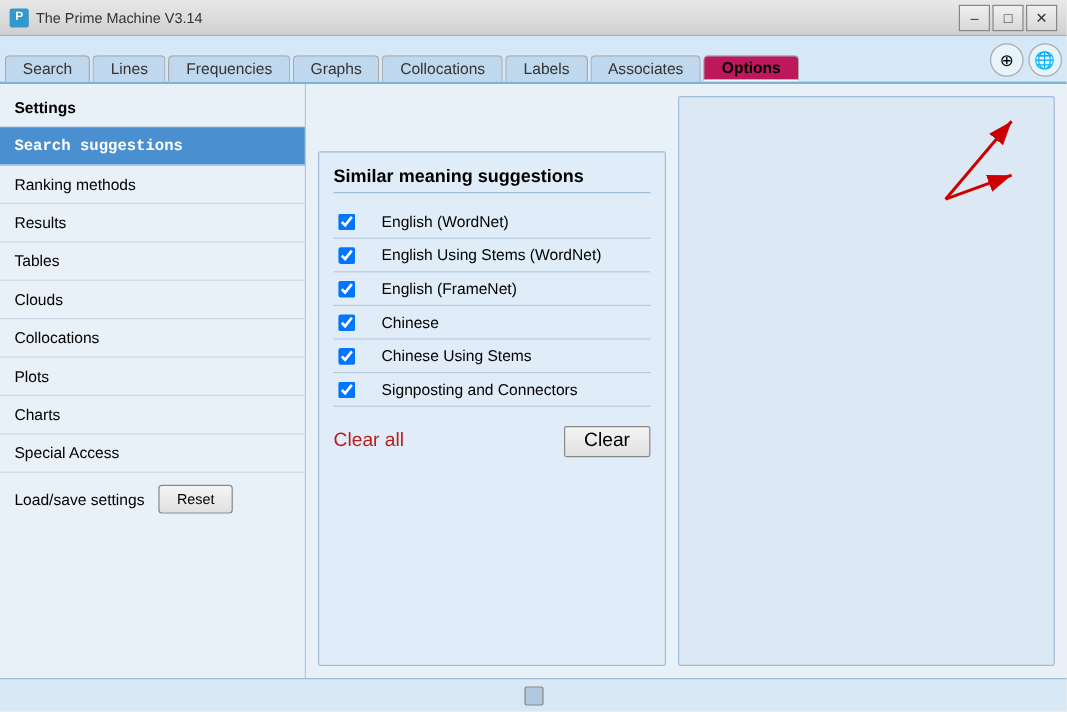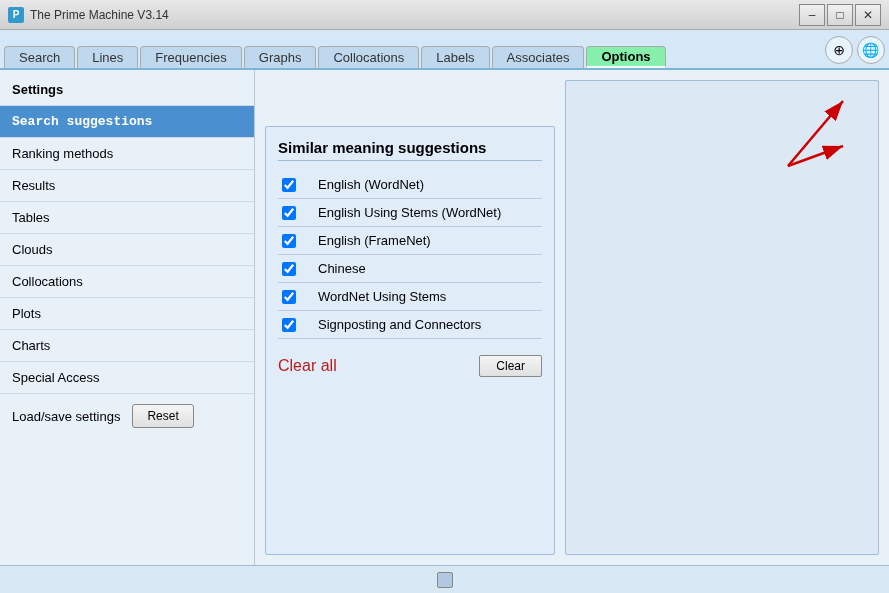--- a/index.html
+++ b/index.html
@@ -70,21 +70,21 @@
       cursor: pointer;
       border-radius: 4px 4px 0 0;
       margin-right: 2px;
       font-size: 13px;
       color: #333;
       height: 22px;
       display: flex;
       align-items: center;
     }
     .tab.active {
-      background: #86efac;
+      background: #be185d;
       border-bottom: 2px solid #f0f8ff;
       font-weight: bold;
       color: #000;
     }
     .tab-spacer { flex: 1; }
     .tab-icons {
       display: flex;
       align-items: center;
       gap: 4px;
       padding-bottom: 4px;
@@ -213,21 +213,21 @@
     .clear-all-label {
       font-size: 16px;
       color: #b91c1c;
     }
     .clear-btn {
       padding: 3px 16px;
       background: linear-gradient(to bottom, #f5f5f5, #e0e0e0);
       border: 1px solid #888;
       border-radius: 2px;
       cursor: pointer;
-      font-size: 12px;
+      font-size: 16px;
     }
 
     
     .status-bar {
       height: 28px;
       background: #d8e8f4;
       border-top: 1px solid #a0bcd8;
       display: flex;
       align-items: center;
       padding: 0 10px;
@@ -305,21 +305,21 @@
       <div class="checkbox-row">
         <input type="checkbox" checked="" style="">
         <label class="checkbox-label">English (FrameNet)</label>
       </div>
       <div class="checkbox-row">
         <input type="checkbox" checked="" style="">
         <label class="checkbox-label">Chinese</label>
       </div>
       <div class="checkbox-row">
         <input type="checkbox" checked="" style="">
-        <label class="checkbox-label">WordNet Using Stems</label>
+        <label class="checkbox-label">Chinese Using Stems</label>
       </div>
       <div class="checkbox-row">
         <input type="checkbox" checked="" style="">
         <label class="checkbox-label">Signposting and Connectors</label>
       </div>
 
       <div class="panel-footer">
         <span class="clear-all-label">Clear all</span>
         <button class="clear-btn">Clear</button>
       </div>

